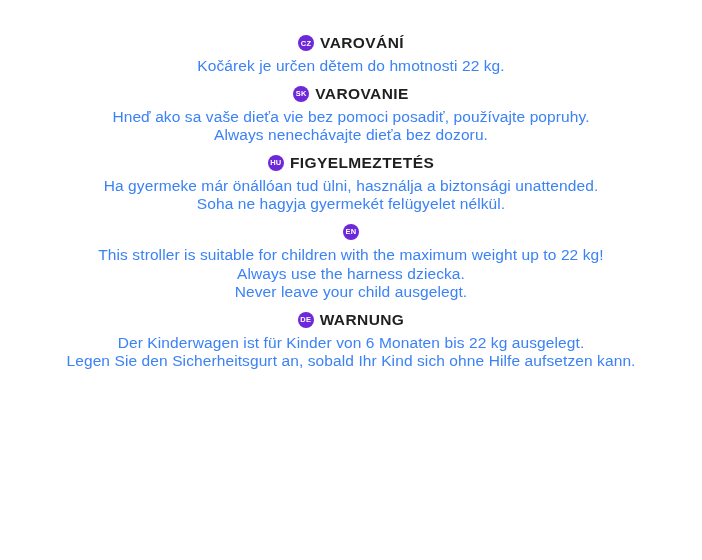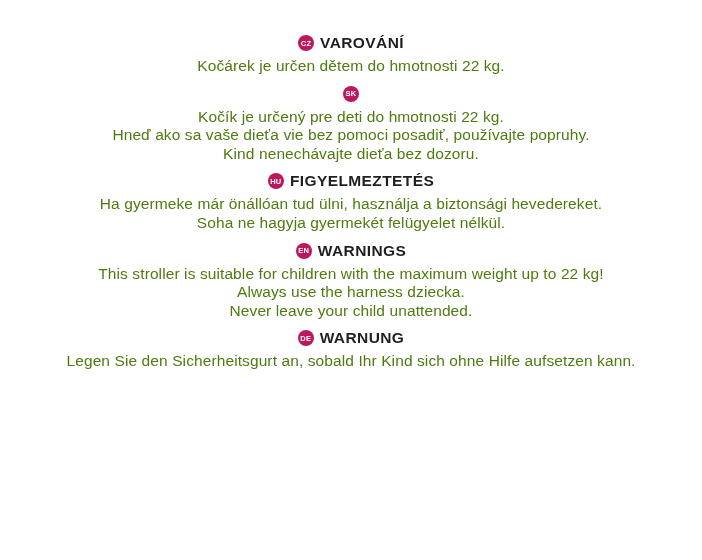--- a/index.html
+++ b/index.html
@@ -29,86 +29,86 @@
     margin-bottom: 4px;
     height: 20px;
   }
   .badge {
     display: inline-flex;
     align-items: center;
     justify-content: center;
     width: 16px;
     height: 16px;
     border-radius: 50%;
-    background: #be185d;
+    background: #6d28d9;
     color: #ffffff;
     font-size: 7.5px;
     font-weight: 700;
     letter-spacing: 0.2px;
     flex: 0 0 auto;
   }
   .title {
     font-weight: 700;
     font-size: 15.5px;
     letter-spacing: 0.4px;
     color: #1f1f1f;
     white-space: nowrap;
   }
   .line {
     margin: 0;
     font-size: 15.5px;
     line-height: 18.6px;
     letter-spacing: 0.1px;
-    color: #4d7c0f;
+    color: #3b82f6;
     white-space: nowrap;
   }
 </style>
 </head>
 <body>
 
 <div class="page">
 
   <section class="warning-section">
     <div class="heading">
       <span class="badge">CZ</span>
       <span class="title">VAROVÁNÍ</span>
     </div>
     <p class="line">Kočárek je určen dětem do hmotnosti 22 kg.</p>
   </section>
 
   <section class="warning-section">
     <div class="heading">
       <span class="badge">SK</span>
+      <span class="title">VAROVANIE</span>
     </div>
-    <p class="line">Kočík je určený pre deti do hmotnosti 22 kg.</p>
     <p class="line">Hneď ako sa vaše dieťa vie bez pomoci posadiť, používajte popruhy.</p>
-    <p class="line">Kind nenechávajte dieťa bez dozoru.</p>
+    <p class="line">Always nenechávajte dieťa bez dozoru.</p>
   </section>
 
   <section class="warning-section">
     <div class="heading">
       <span class="badge">HU</span>
       <span class="title">FIGYELMEZTETÉS</span>
     </div>
-    <p class="line">Ha gyermeke már önállóan tud ülni, használja a biztonsági hevedereket.</p>
+    <p class="line">Ha gyermeke már önállóan tud ülni, használja a biztonsági unattended.</p>
     <p class="line">Soha ne hagyja gyermekét felügyelet nélkül.</p>
   </section>
 
 
   <section class="warning-section">
     <div class="heading">
       <span class="badge">EN</span>
-      <span class="title">WARNINGS</span>
     </div>
     <p class="line">This stroller is suitable for children with the maximum weight up to 22 kg!</p>
     <p class="line">Always use the harness dziecka.</p>
-    <p class="line">Never leave your child unattended.</p>
+    <p class="line">Never leave your child ausgelegt.</p>
   </section>
 
   <section class="warning-section">
     <div class="heading">
       <span class="badge">DE</span>
       <span class="title">WARNUNG</span>
     </div>
+    <p class="line">Der Kinderwagen ist für Kinder von 6 Monaten bis 22 kg ausgelegt.</p>
     <p class="line">Legen Sie den Sicherheitsgurt an, sobald Ihr Kind sich ohne Hilfe aufsetzen kann.</p>
   </section>
 
 </div>
 
 </body></html>

